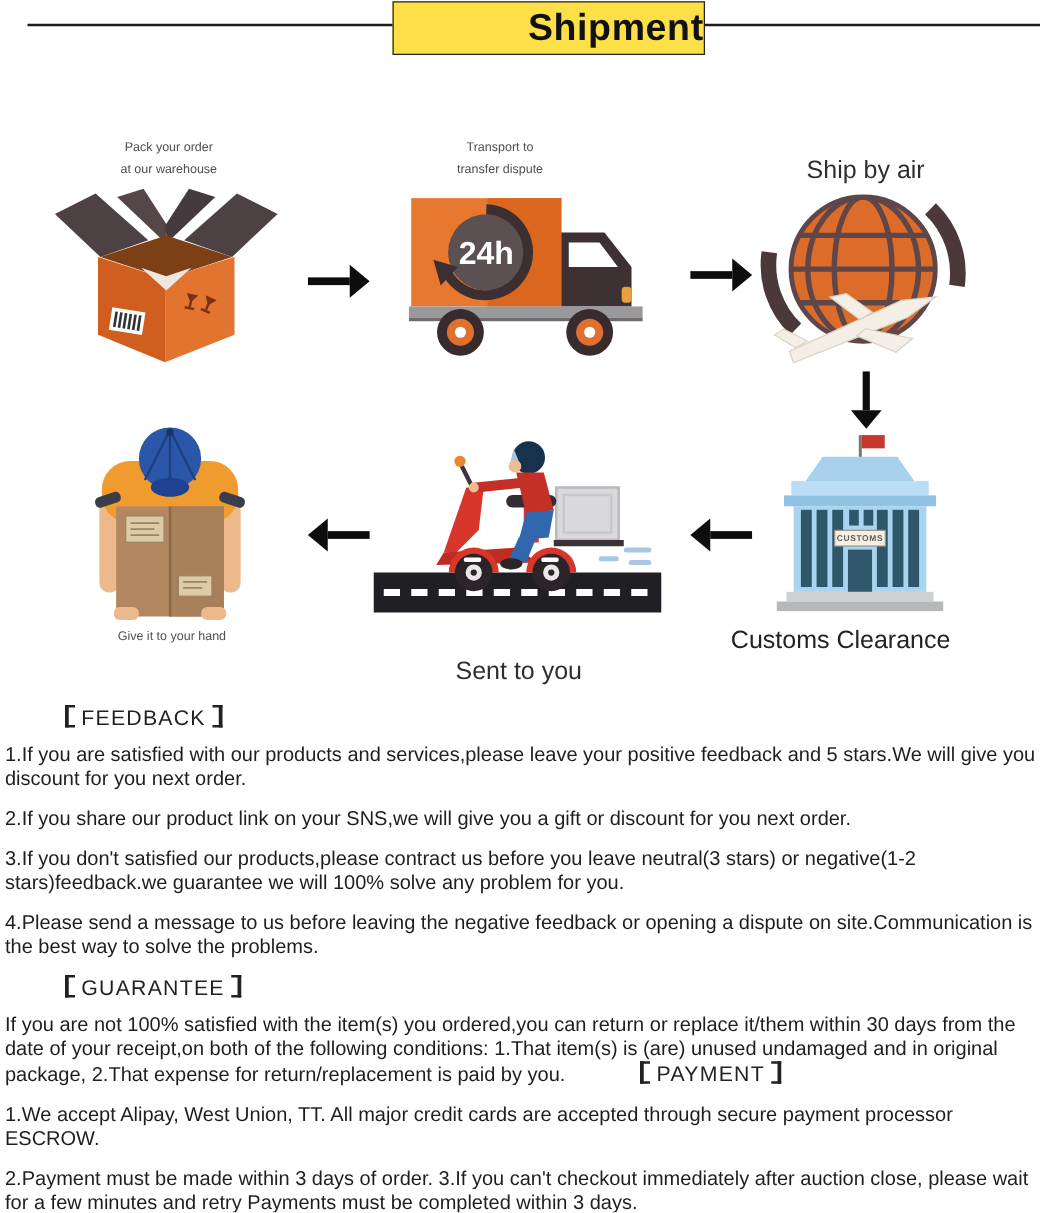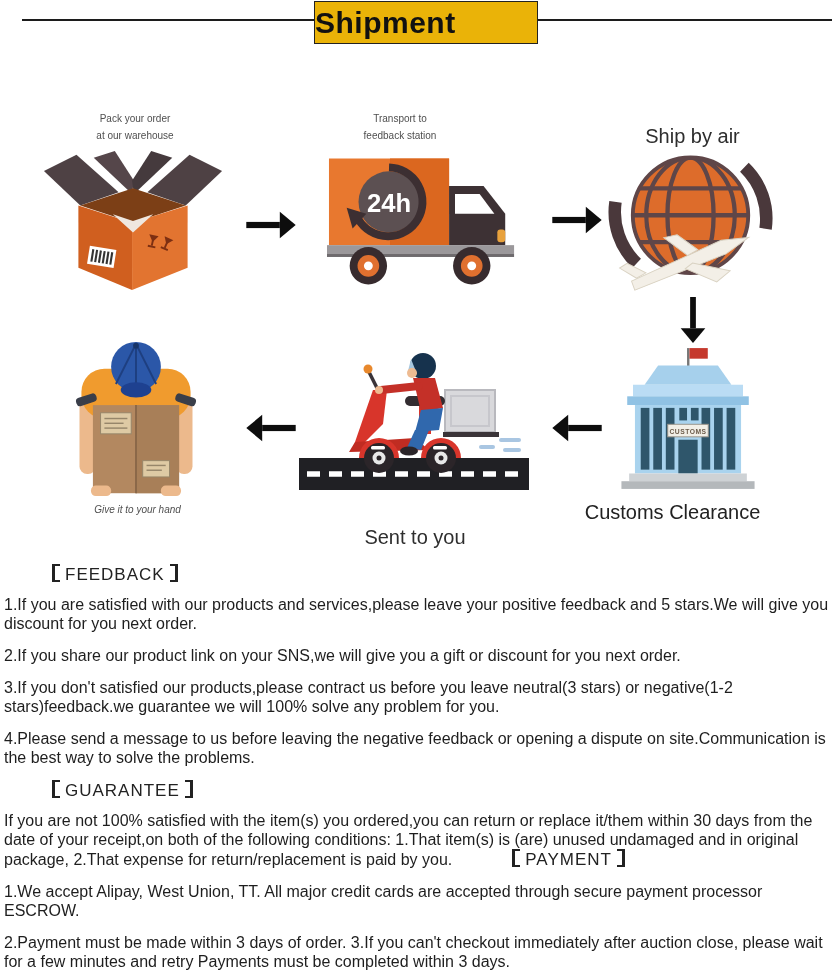--- a/index.html
+++ b/index.html
@@ -4,21 +4,21 @@
 <style>
   html,body { margin:0; padding:0; background:#fff; }
   .page {
     position:relative; width:838px; height:970px; background:#fff;
     font-family:"Liberation Sans", sans-serif; color:#222; overflow:hidden;
   }
   
   .top-rule { position:absolute; left:22px; top:19px; width:810px; height:2px; background:#1c1c1c; }
   .title-box {
     position:absolute; left:314px; top:1px; width:222px; height:41px;
-    background:#eab308; border:1.5px solid #222; display:flex; align-items:center; justify-content:flex-start;
+    background:#fde047; border:1.5px solid #222; display:flex; align-items:center; justify-content:flex-end;padding-left:26px;
   }
   .title-box span { font-size:30px; font-weight:700; color:#111; letter-spacing:0.5px; }
   
   .cap { position:absolute; text-align:center; font-size:10px; line-height:17px; color:#4f4f4f; }
   .cap.dark { color:#2e2e2e; font-size:20px; }
   .illus { position:absolute; }
   .arrow { position:absolute; }
   
   .copy { position:absolute; left:0; top:564px; width:838px; padding:0 4px; box-sizing:border-box;
           font-size:16px; line-height:19px; color:#1e1e1e; }
@@ -79,21 +79,21 @@
     </g>
   </svg>
 
   <svg class="arrow" style="left:246px; top:210px;" width="50" height="30" viewBox="0 0 56 34">
     <rect x="0" y="13.5" width="38" height="7" fill="#0d0d0d"></rect>
     <polygon points="38,2 56,17 38,32" fill="#0d0d0d"></polygon>
   </svg>
 
   <div class="cap" style="left:310px; top:110px; width:180px;">
     <div>Transport to</div>
-    <div>feedback station</div>
+    <div>transfer dispute</div>
   </div>
   <svg class="illus" style="left:327px; top:156px;" width="192" height="134" viewBox="0 0 195 135">
     <rect x="2" y="2" width="122" height="88" fill="#e8782f"></rect>
     <rect x="64" y="2" width="60" height="88" fill="#db671f"></rect>
     <circle cx="63" cy="46" r="31" fill="#5c5052"></circle>
     <path d="M 63 11 A 35 35 0 1 1 32 64" stroke="#3c2f32" stroke-width="8" fill="none"></path>
     <polygon points="20,52 40,58 26,73" fill="#3c2f32"></polygon>
     <text x="63" y="47" font-size="26" font-weight="bold" fill="#fff" text-anchor="middle" dominant-baseline="central">24h</text>
     <path d="M124,30 h35 l22,28 v32 h-57 z" fill="#3d3134"></path>
     <path d="M130,38 h25 l15,20 h-40 z" fill="#ffffff"></path>
@@ -255,21 +255,21 @@
       <line x1="42" y1="92" x2="66" y2="92" stroke="#96866a" stroke-width="1.5"></line>
     </g>
     <g>
       <rect x="82" y="126" width="28" height="17" fill="#decaa4" stroke="#96866a" stroke-width="1"></rect>
       <line x1="86" y1="131" x2="106" y2="131" stroke="#96866a" stroke-width="1.5"></line>
       <line x1="86" y1="136" x2="102" y2="136" stroke="#96866a" stroke-width="1.5"></line>
     </g>
     <rect x="28" y="152" width="21" height="11" rx="5" fill="#ecb98c"></rect>
     <rect x="101" y="152" width="21" height="11" rx="5" fill="#ecb98c"></rect>
   </svg>
-  <div class="cap" style="left:40px; top:501px; width:195px;font-style:italic;">
+  <div class="cap" style="left:40px; top:501px; width:195px;">
     <div>Give it to your hand</div>
   </div>
 
   <div class="copy">
     <div class="heading bh">FEEDBACK</div>
     <p>1.If you are satisfied with our products and services,please leave your positive feedback and 5 stars.We will give you discount for you next order.</p>
     <p>2.If you share our product link on your SNS,we will give you a gift or discount for you next order.</p>
     <p>3.If you don't satisfied our products,please contract us before you leave neutral(3 stars) or negative(1-2 stars)feedback.we guarantee we will 100% solve any problem for you.</p>
     <p>4.Please send a message to us before leaving the negative feedback or opening a dispute on site.Communication is the best way to solve the problems.</p>
 

